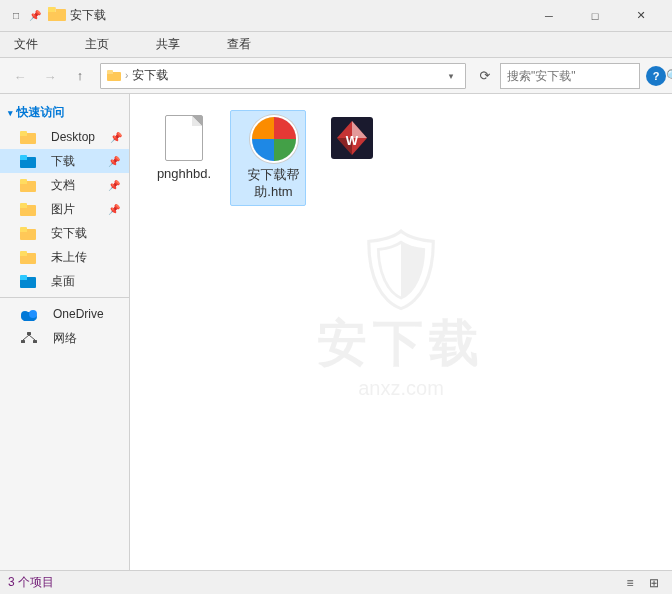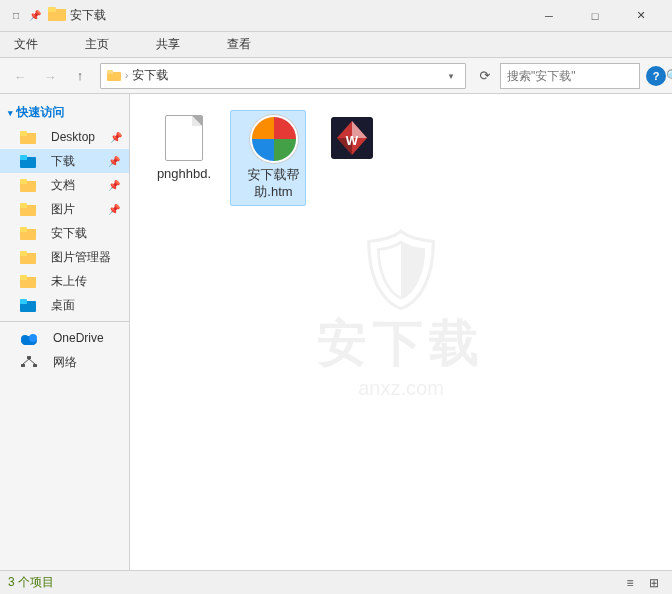--- a/index.html
+++ b/index.html
@@ -351,21 +351,21 @@
       height: 24px;
       background: #f0f0f0;
       border-top: 1px solid #d0d0d0;
       display: flex;
       align-items: center;
       padding: 0 8px;
       justify-content: space-between;
     }
     .status-text {
       font-size: 12px;
-      color: #4d7c0f;
+      color: #701a75;
     }
     .status-view-icons {
       display: flex;
       gap: 4px;
     }
     .view-icon {
       width: 20px;
       height: 20px;
       display: flex;
       align-items: center;
@@ -455,24 +455,20 @@
       <div class="folder-icon"></div>
       <span>图片</span>
       <span class="sidebar-pin">📌</span>
     </div>
 
     <div class="sidebar-item">
       <div class="folder-icon"></div>
       <span>安下载</span>
     </div>
 
-    <div class="sidebar-item">
-      <div class="folder-icon"></div>
-      <span>图片管理器</span>
-    </div>
 
     <div class="sidebar-item">
       <div class="folder-icon"></div>
       <span>未上传</span>
     </div>
 
     <div class="sidebar-item">
       <div class="folder-icon blue"></div>
       <span>桌面</span>
     </div>

